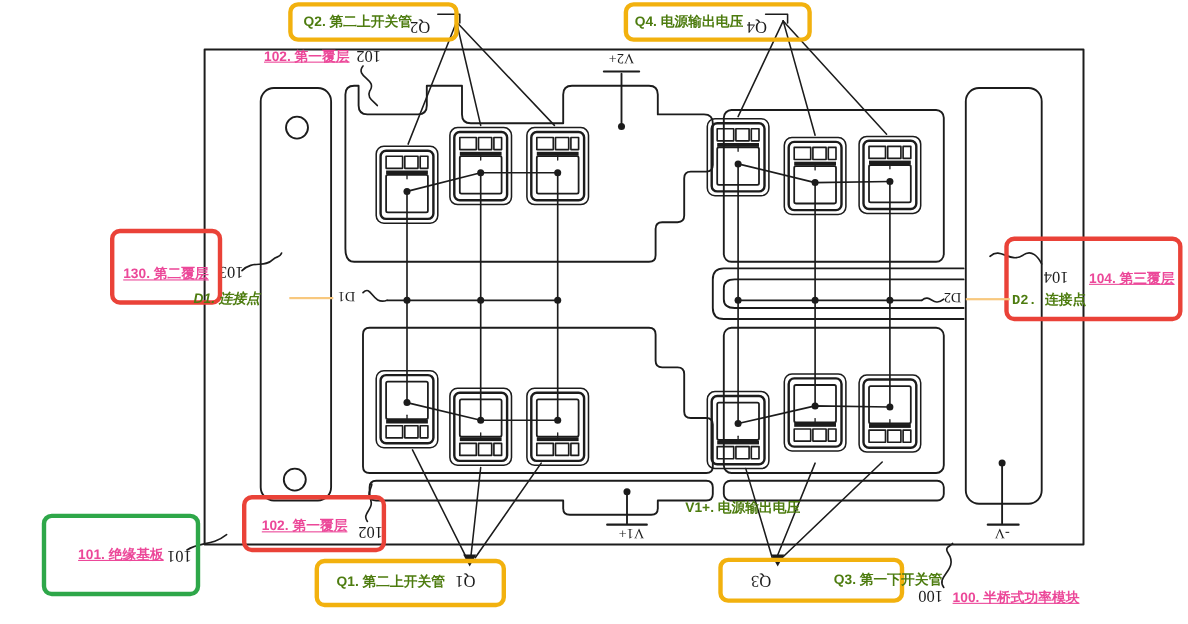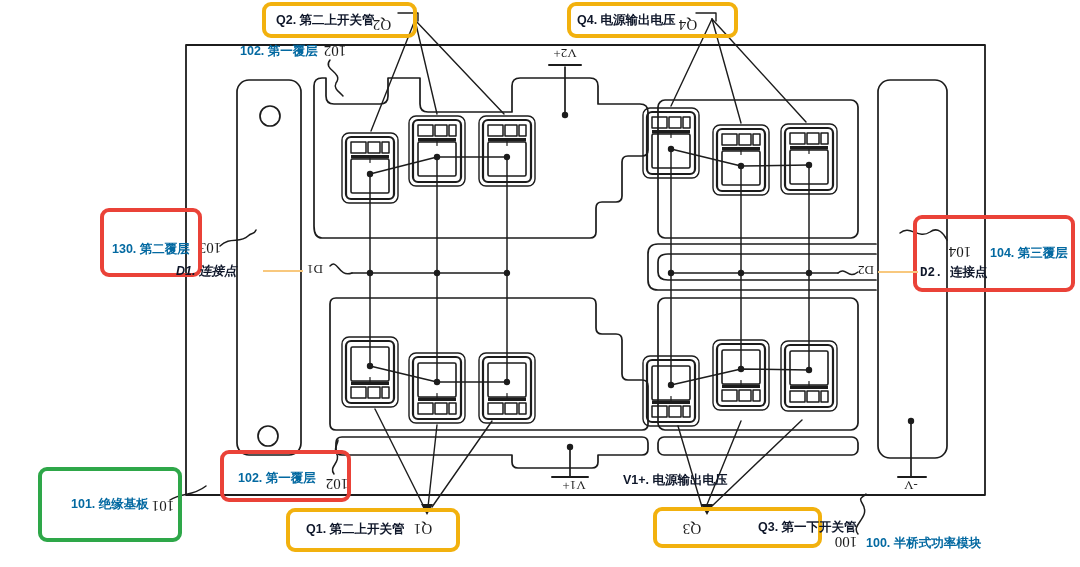--- a/index.html
+++ b/index.html
@@ -1,21 +1,21 @@
 <!DOCTYPE html>
 <html><head>
 <meta charset="utf-8">
 <style>
   html,body{margin:0;padding:0;background:#ffffff;}
   #stage{position:relative;width:1080px;height:567px;background:#ffffff;overflow:hidden;
          font-family:"Liberation Sans",sans-serif;}
   #diagram{position:absolute;left:0;top:0;z-index:1;}
   .lbl{position:absolute;font-size:12.5px;font-weight:600;white-space:nowrap;z-index:3;line-height:14px;}
-  .blue{color:#0369a1;}
-  .orange{color:#0f172a;text-align:right;}
+  .blue{color:#ec4899;text-decoration:underline;}
+  .orange{color:#4d7c0f;text-align:right;}
   .cbox{position:absolute;border-radius:9px;background:transparent;z-index:2;box-sizing:border-box;}
   .cbox.yellow{border:4px solid #F2B10E;}
   .cbox.red{border:4px solid #EA4238;}
   .cbox.green{border:4px solid #2EA749;}
   .oline{position:absolute;height:2px;background:#F8C87E;z-index:2;}
   svg text.ref{font-family:"Liberation Serif","DejaVu Serif",serif;fill:#1c1c1c;}
 </style>
 </head>
 <body>
 
@@ -200,16 +200,16 @@
   <div class="lbl orange" style="left:577px;top:13px;">Q4. 电源输出电压</div>
   <div class="lbl blue" style="left:240px;top:44px;">102. 第一覆层</div>
   <div class="lbl blue" style="left:112px;top:242px;">130. 第二覆层</div>
   <div class="lbl blue" style="left:990px;top:246px;">104. 第三覆层</div>
   <div class="lbl orange" style="left:176px;top:264px;font-style:italic;">D1. 连接点</div>
   <div class="lbl orange" style="left:920px;top:266px;font-family:Liberation Mono, monospace;">D2. 连接点</div>
   <div class="lbl blue" style="left:238px;top:471px;">102. 第一覆层</div>
   <div class="lbl blue" style="left:71px;top:497px;">101. 绝缘基板</div>
   <div class="lbl orange" style="left:306px;top:522px;">Q1. 第二上开关管</div>
   <div class="lbl orange" style="left:758px;top:520px;">Q3. 第一下开关管</div>
-  <div class="lbl orange" style="left:623px;top:473px;">V1+. 电源输出电压</div>
+  <div class="lbl orange" style="left:623px;top:454px;">V1+. 电源输出电压</div>
   <div class="lbl blue" style="left:866px;top:536px;text-align:right;">100. 半桥式功率模块</div>
 
 </div>
 
 </body></html>

